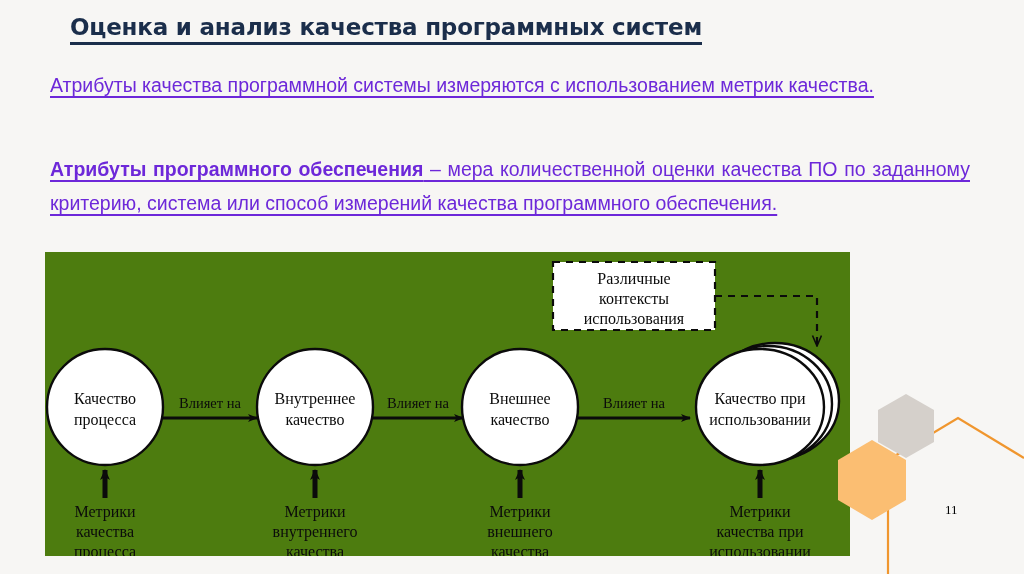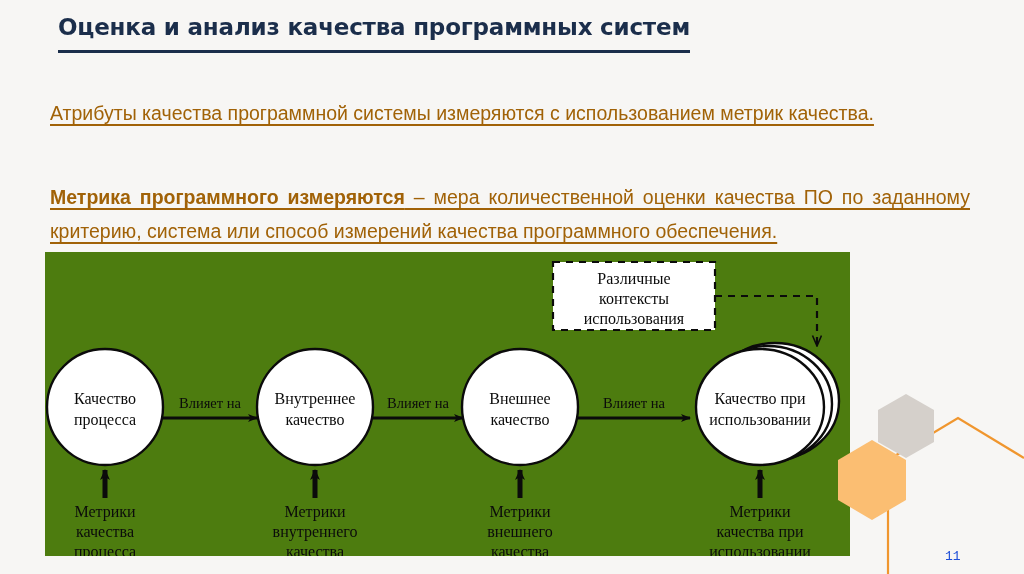--- a/index.html
+++ b/index.html
@@ -26,36 +26,36 @@
     width: 900px;
     font-family: "DejaVu Sans", sans-serif;
     font-size: 23px;
     font-weight: bold;
     color: #1b2e4b;
     letter-spacing: -0.2px;
     white-space: nowrap;
   }
   #title .tx {
     border-bottom: 3px solid #1b2e4b;
-    padding-bottom: 10px;
+    padding-bottom: 2px;
     display: inline-block;
+    margin-left: 12px;
   }
 
   
   .para {
     position: absolute;
     left: 50px;
     width: 920px;
     font-family: "Liberation Sans", sans-serif;
     font-size: 19.5px;
     line-height: 34px;
-    color: #a16207;
+    color: #6d28d9;
     text-align: justify;
     text-align-last: left;
-    margin-top: 28px;
   }
   .para .u {
     text-decoration: underline;
     text-decoration-thickness: 2px;
     text-underline-offset: 4px;
   }
   .para b {
     font-weight: bold;
   }
   #para1 { top: 68px; }
@@ -91,36 +91,36 @@
     top: 388px;
     width: 194px;
     height: 186px;
     pointer-events: none;
   }
 
   
   #page-number {
     position: absolute;
     left: 945px;
-    top: 549px;
-    font-family: Liberation Mono, monospace;
+    top: 502px;
+    font-family: Liberation Serif, serif;
     font-size: 13px;
-    color: #1d4ed8;
+    color: #000000;
   }
 </style>
 </head>
 <body>
 
 <div id="slide">
 
   <div id="title"><span class="tx">Оценка и анализ качества программных систем</span></div>
 
   <div class="para" id="para1"><span class="u">Атрибуты качества программной системы измеряются с использованием метрик качества.</span></div>
 
-  <div class="para" id="para2"><span class="u"><b>Метрика программного измеряются</b><span> – мера количественной оценки качества ПО по заданному критерию, система или способ измерений качества программного обеспечения.</span></span></div>
+  <div class="para" id="para2"><span class="u"><b>Атрибуты программного обеспечения</b><span> – мера количественной оценки качества ПО по заданному критерию, система или способ измерений качества программного обеспечения.</span></span></div>
 
   <div id="diagram-panel">
     <svg id="diagram-svg" viewBox="0 0 805 304" xmlns="http://www.w3.org/2000/svg">
       <defs>
         <marker id="arrowfull" markerWidth="10" markerHeight="10" refX="9" refY="4" orient="auto" markerUnits="userSpaceOnUse">
           <path d="M0,0 L10,4 L0,8 L2.6,4 Z" fill="#0b0b0b"></path>
         </marker>
         <marker id="arrowup" markerWidth="12" markerHeight="12" refX="10" refY="5" orient="auto" markerUnits="userSpaceOnUse">
           <path d="M0,0 L11,5 L0,10 L3,5 Z" fill="#0b0b0b"></path>
         </marker>

